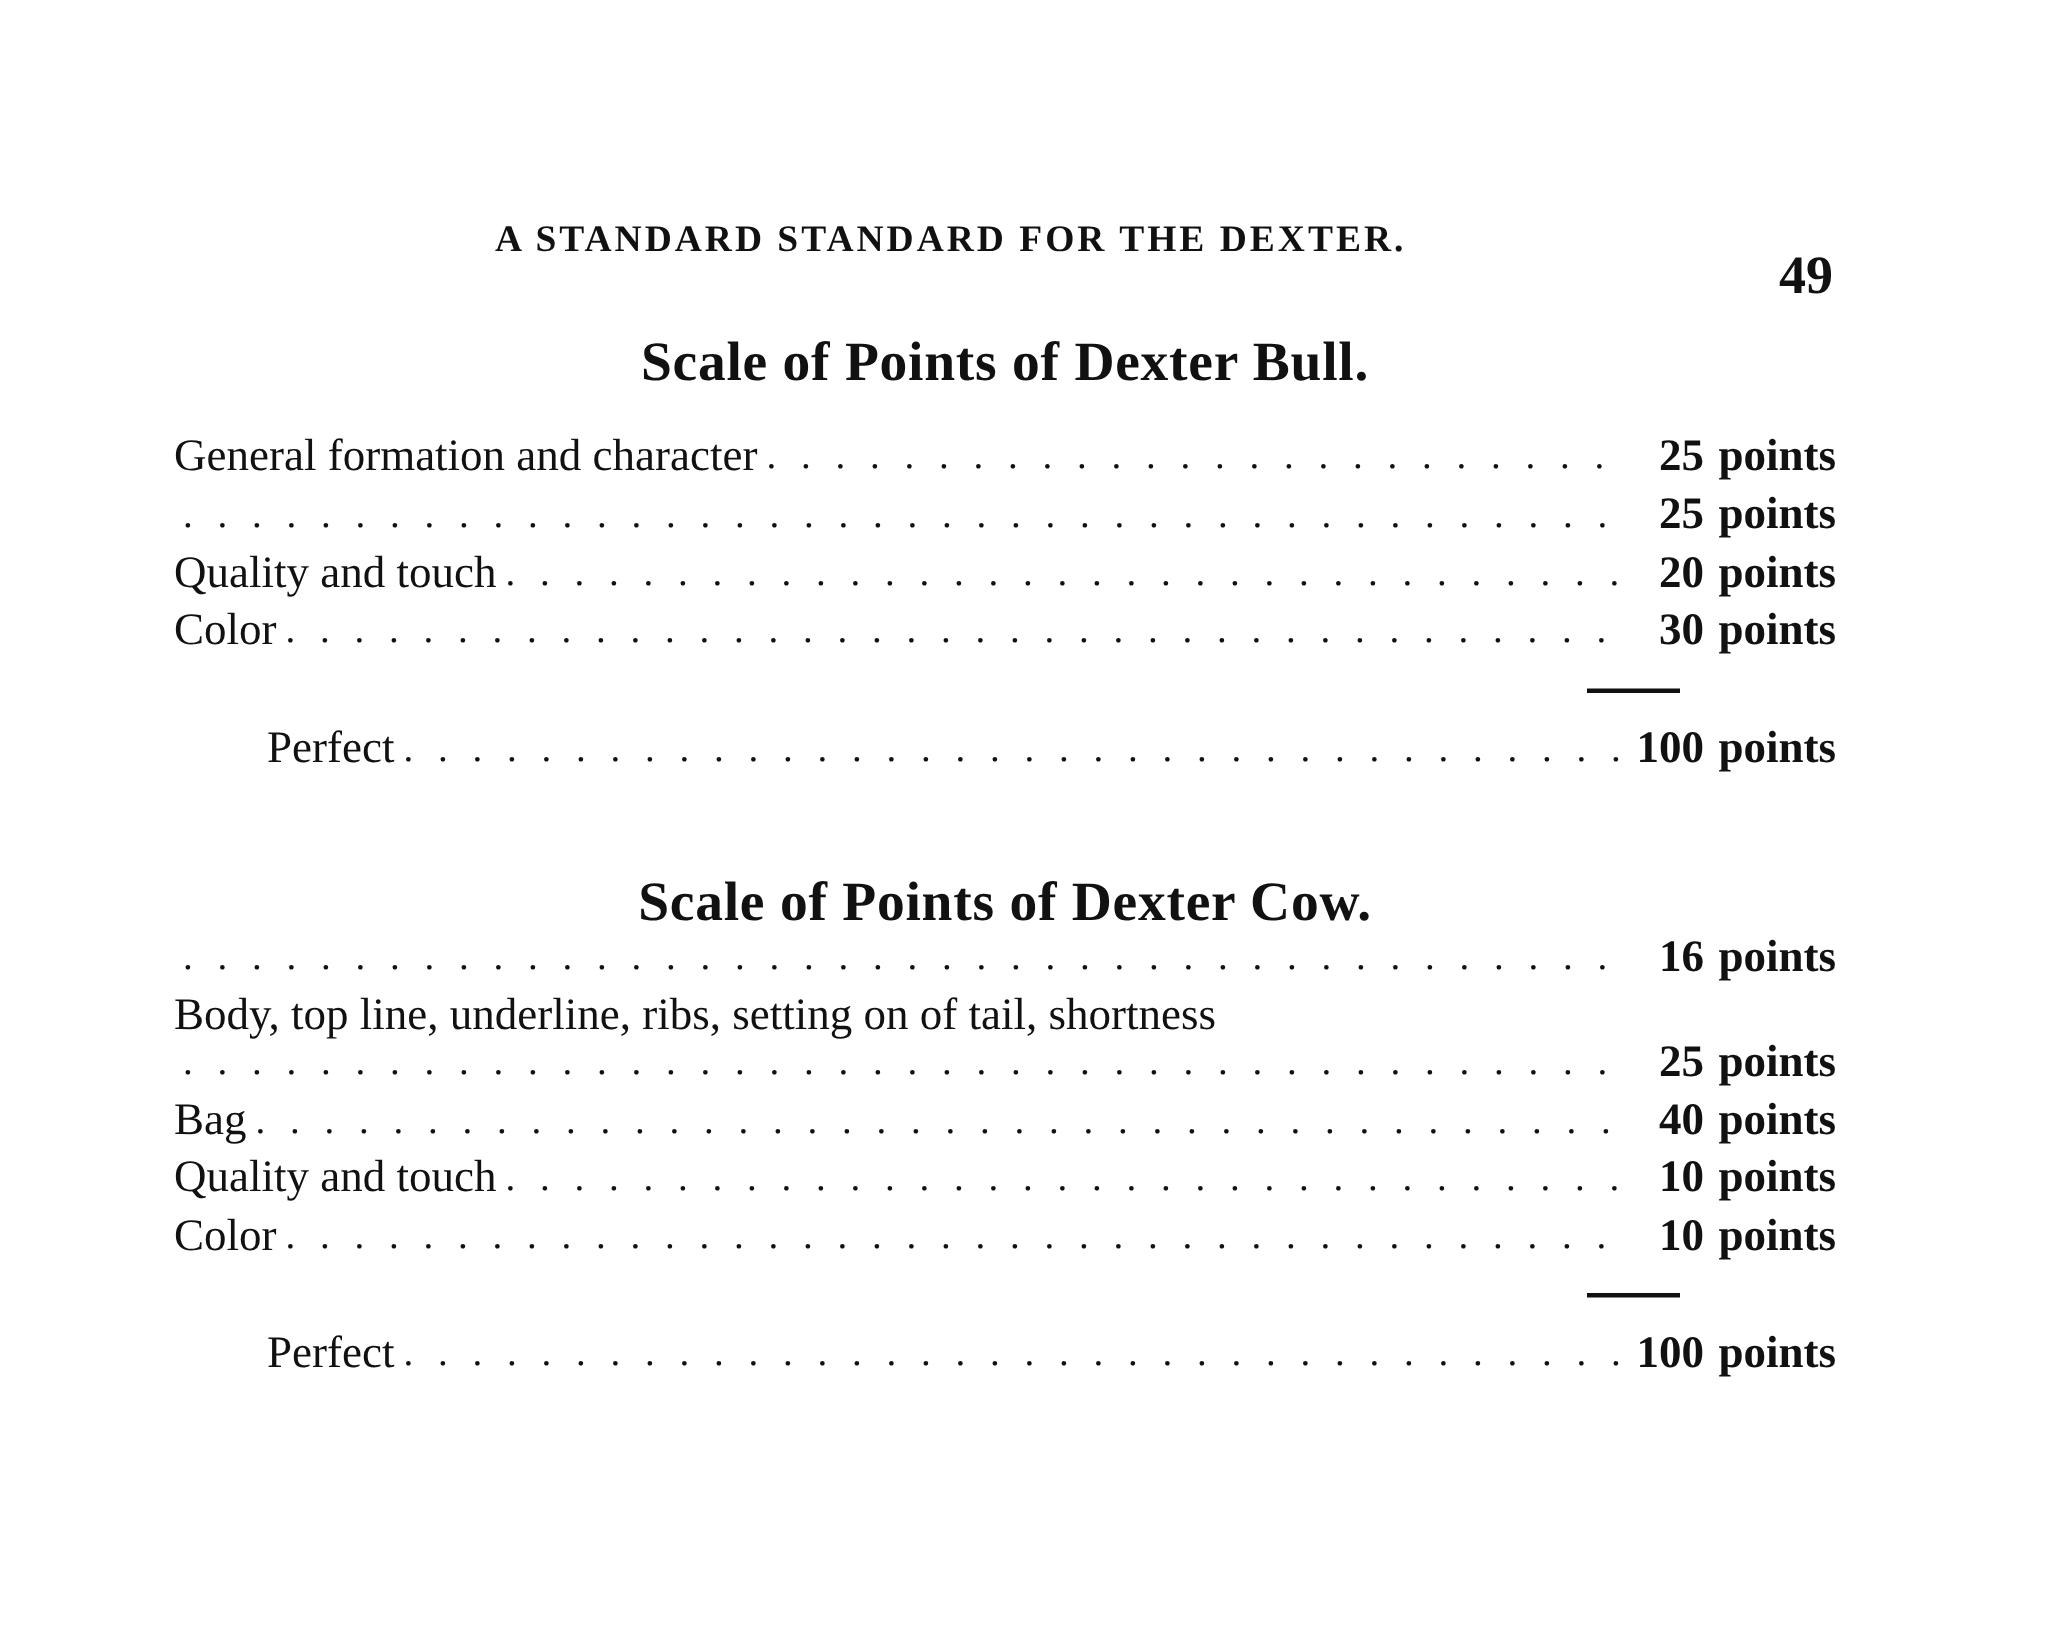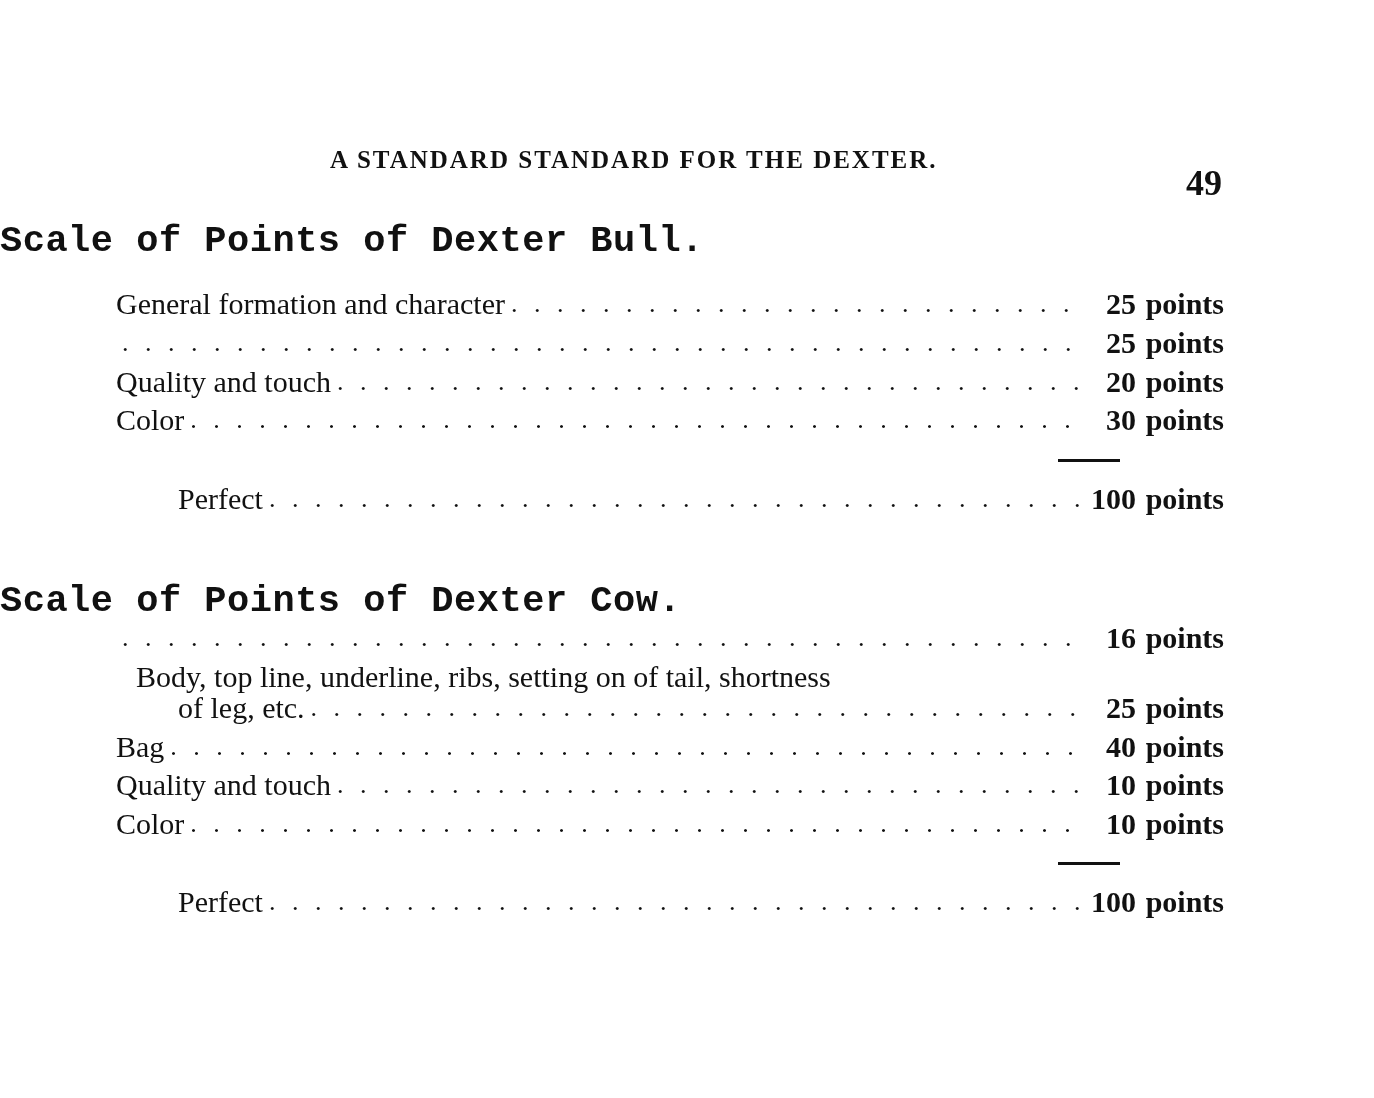--- a/index.html
+++ b/index.html
@@ -9,42 +9,42 @@
     }
     .running-head {
       position: absolute; top: 146px; left: 330px;
       font-size: 25px; letter-spacing: 2px; font-weight: bold;
     }
     .page-num {
       position: absolute; top: 142px; left: 1186px;
       font-size: 36px; font-weight: bold; margin-top: 20px;
     }
     .title {
-      position: absolute; left: 0; width: 1340px; text-align: left;
+      position: absolute; left: 0; width: 1340px; text-align: center;
       font-size: 37px; font-weight: 900; letter-spacing: 0.5px;
-      font-family: Liberation Mono, monospace;
+      font-family: Liberation Serif, serif;
     }
     .row {
       position: absolute; left: 116px; width: 1108px; height: 36px;
       display: flex; align-items: center; font-size: 30px; line-height: 36px;
     }
     .row .label { white-space: nowrap; }
     .row .leader {
       flex: 1; overflow: hidden; white-space: nowrap; margin: 0 6px;
       letter-spacing: 5px; font-size: 26px;
     }
     .row .num { width: 50px; text-align: right; font-weight: bold; }
     .row .unit { width: 88px; text-align: right; font-weight: bold; margin-left: 0; }
     .row.total .num { width: 50px; }
     .indent { padding-left: 62px; }
     .rule {
       position: absolute; left: 1058px; width: 62px; height: 3px; background: #111;
     }
     .wrap-line {
-      position: absolute; left: 116px; font-size: 30px; line-height: 36px; white-space: nowrap; margin-left: 20px;
+      position: absolute; left: 116px; font-size: 30px; line-height: 36px; white-space: nowrap;
     }
   </style>
 </head>
 <body>
 
 <div class="running-head">A STANDARD STANDARD FOR THE DEXTER.</div>
 <div class="page-num">49</div>
 
 <div class="title" style="top:220px;">Scale of Points of Dexter Bull.</div>
 
@@ -81,21 +81,20 @@
 
 <div class="title" style="top:580px;">Scale of Points of Dexter Cow.</div>
 
 <div class="row" style="top:620px;">
   <span class="leader">. . . . . . . . . . . . . . . . . . . . . . . . . . . . . . . . . . . . . . . . . . . . . . . . . . . . . . . . . . . . . . . . . . . . . . . .</span>
   <span class="num">16</span>
   <span class="unit">points</span>
 </div>
 <div class="wrap-line" style="top:659px;">Body, top line, underline, ribs, setting on of tail, shortness</div>
 <div class="row" style="top:690px;">
-  <span class="label indent">of leg, etc.</span>
   <span class="leader">. . . . . . . . . . . . . . . . . . . . . . . . . . . . . . . . . . . . . . . . . . . . . . . . . . . . . . . . . . . . . . . . . . . . . . . .</span>
   <span class="num">25</span>
   <span class="unit">points</span>
 </div>
 <div class="row" style="top:729px;">
   <span class="label">Bag</span>
   <span class="leader">. . . . . . . . . . . . . . . . . . . . . . . . . . . . . . . . . . . . . . . . . . . . . . . . . . . . . . . . . . . . . . . . . . . . . . . .</span>
   <span class="num">40</span>
   <span class="unit">points</span>
 </div>

